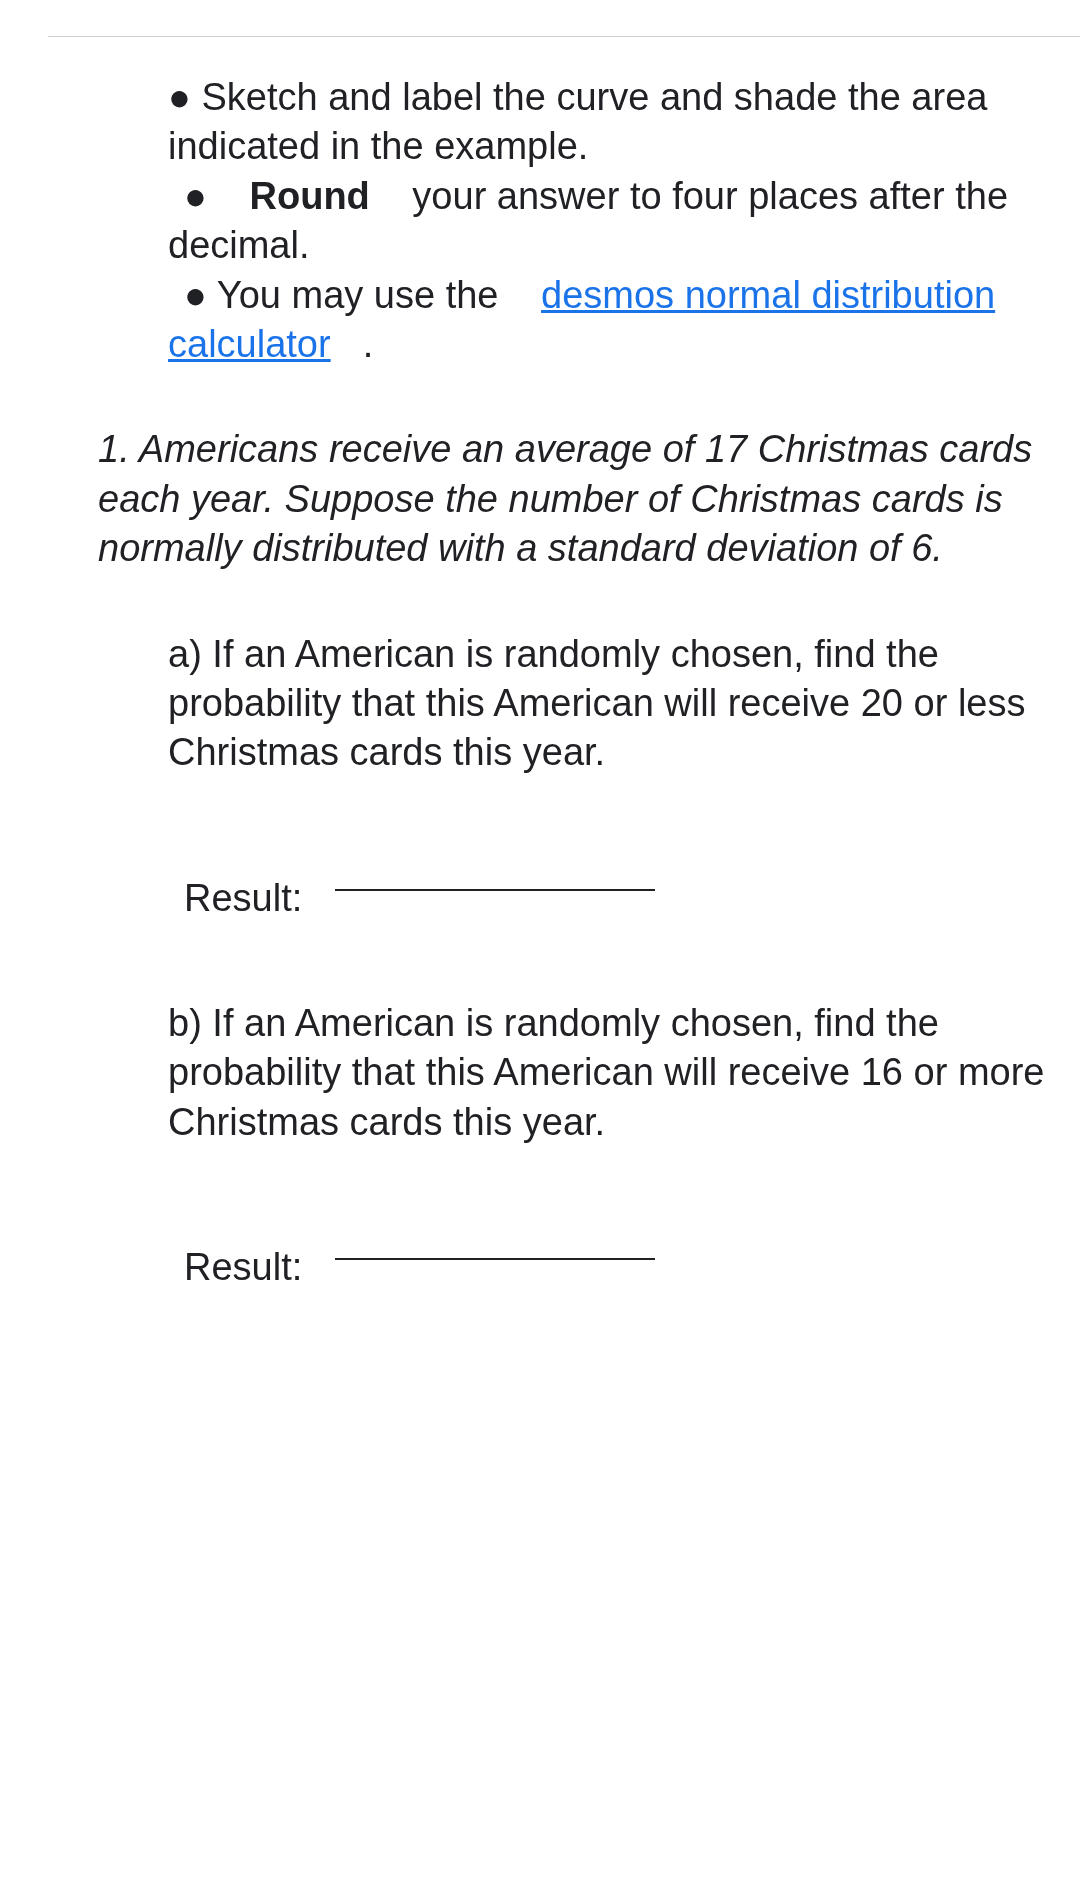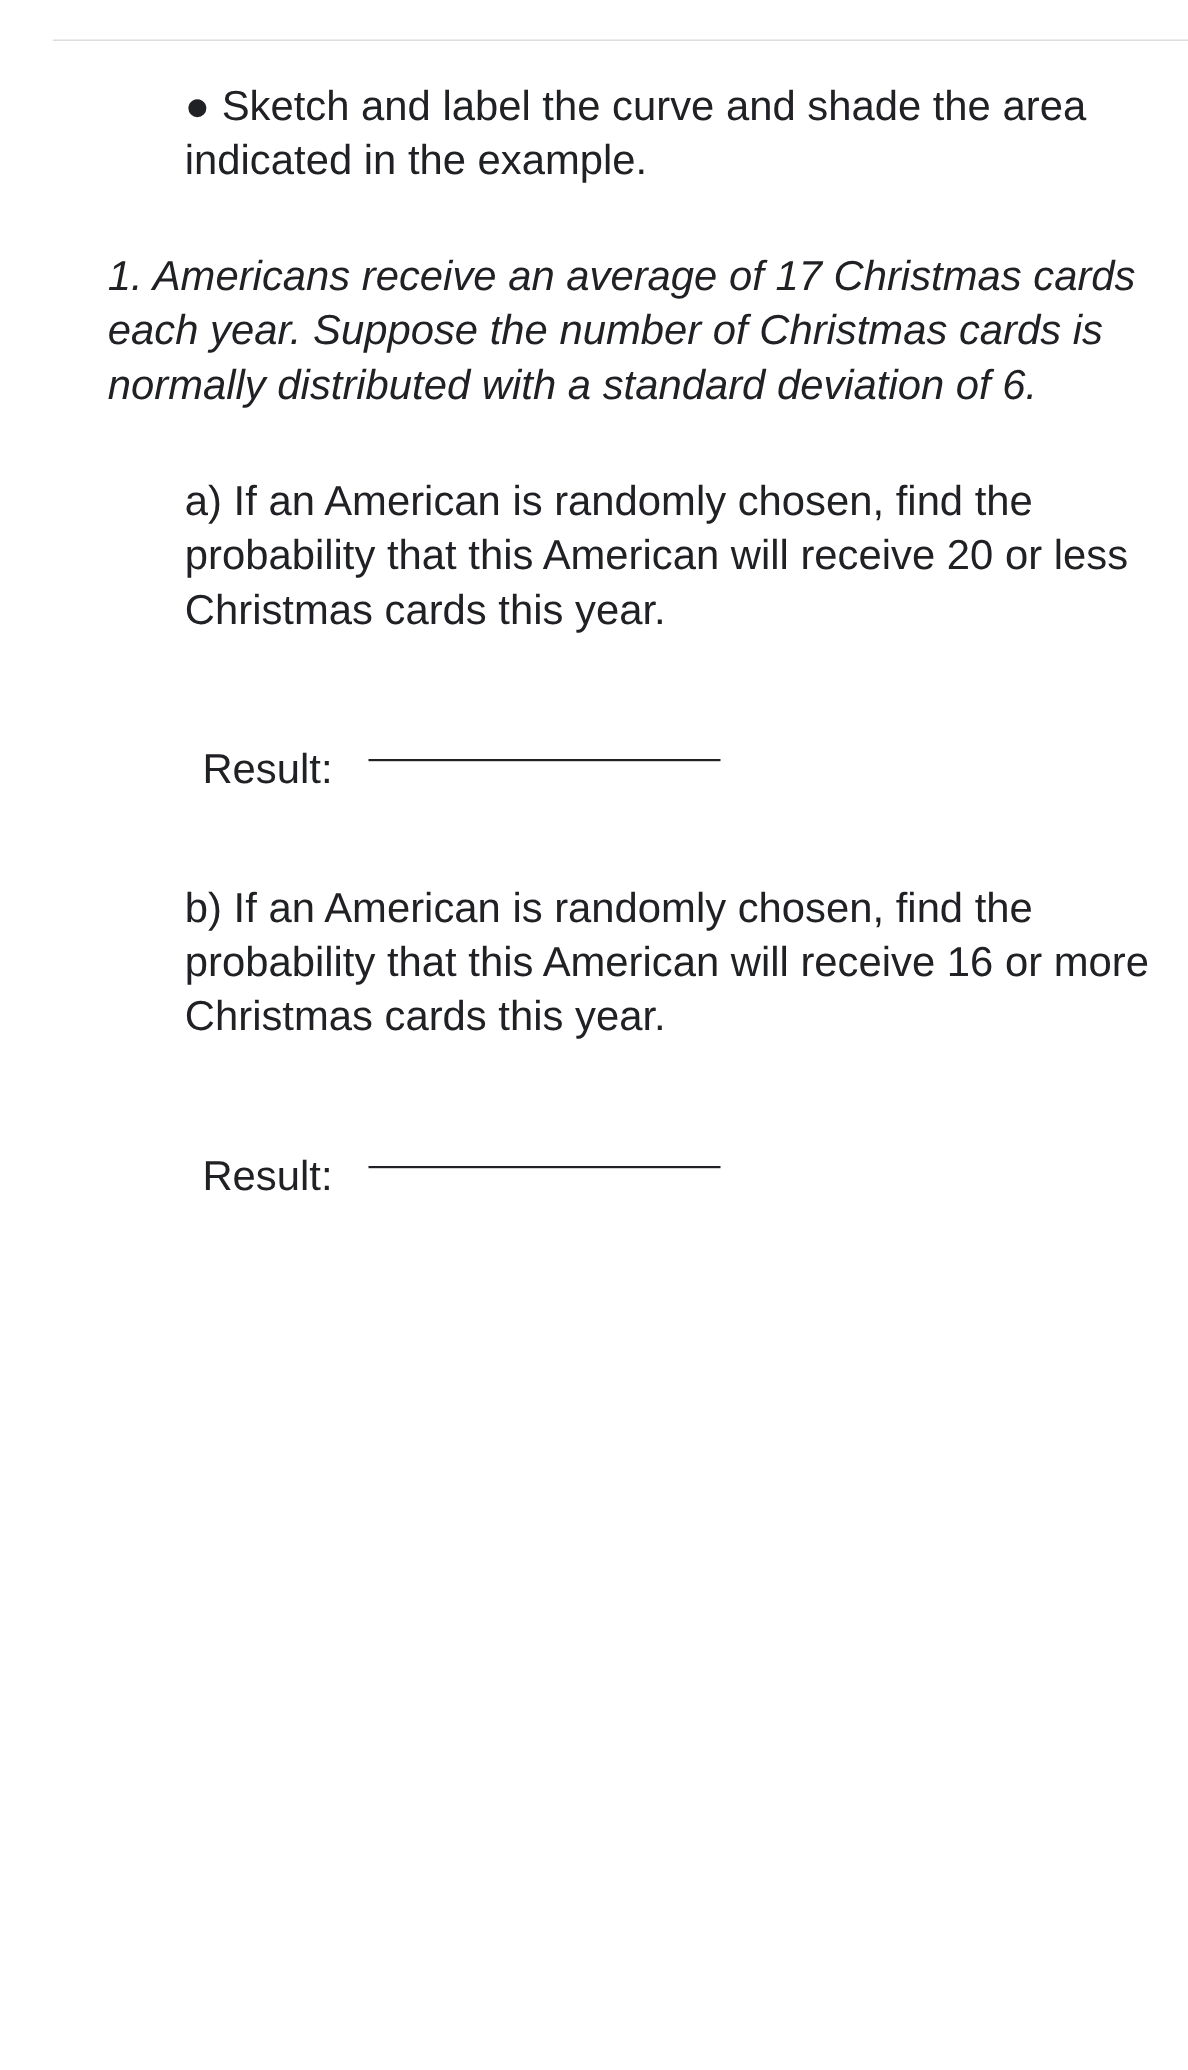--- a/index.html
+++ b/index.html
@@ -52,20 +52,26 @@
     top: -4px;
   }
 </style>
 </head>
 <body>
 
 <div class="top-rule"></div>
 
 <div class="instructions">
   <p>● Sketch and label the curve and shade the area indicated in the example.</p>
+  <p>
+    <span>● </span><span class="bold">Round</span><span> your answer to four places after the decimal.</span>
+  </p>
+  <p>
+    <span>● You may use the </span><span class="link">desmos normal distribution calculator</span><span>.</span>
+  </p>
 </div>
 
 <div class="question-stem">1. Americans receive an average of 17 Christmas cards each year. Suppose the number of Christmas cards is normally distributed with a standard deviation of 6.</div>
 
 <div class="sub-question">a) If an American is randomly chosen, find the probability that this American will receive 20 or less Christmas cards this year.</div>
 
 <div class="result-line">
   <span class="result-label">Result:</span>
   <span class="blank-line"></span>
 </div>

